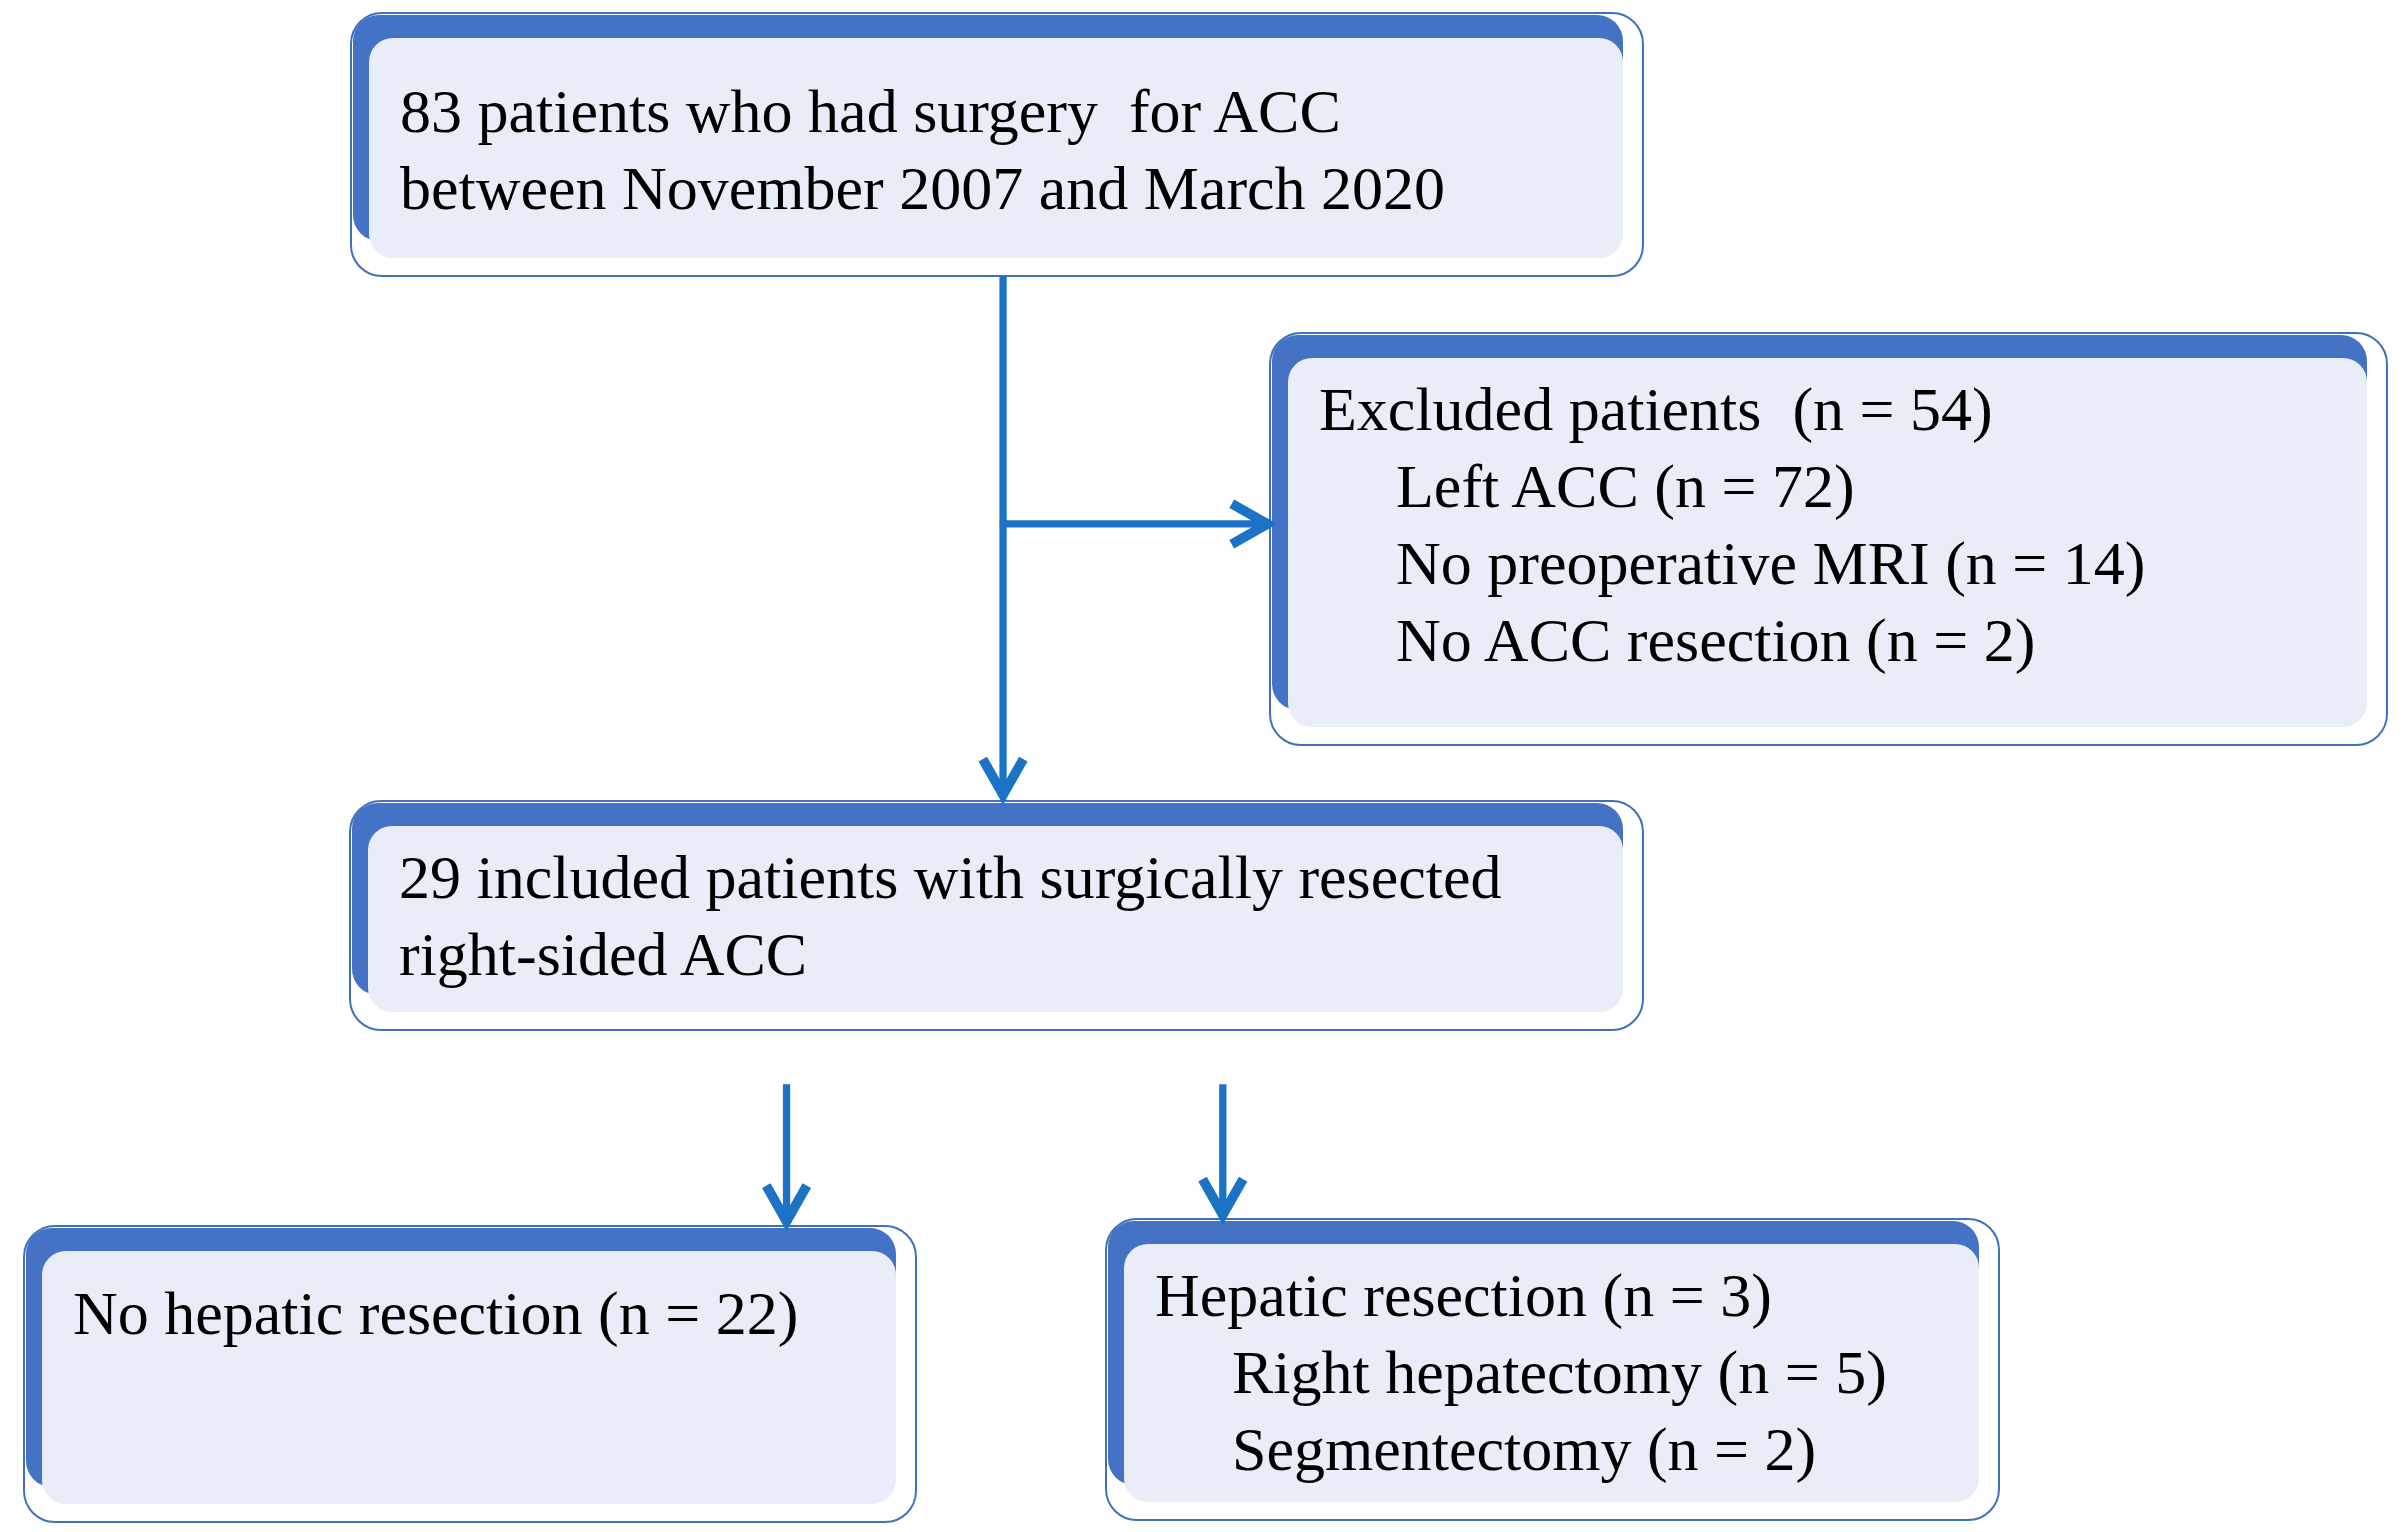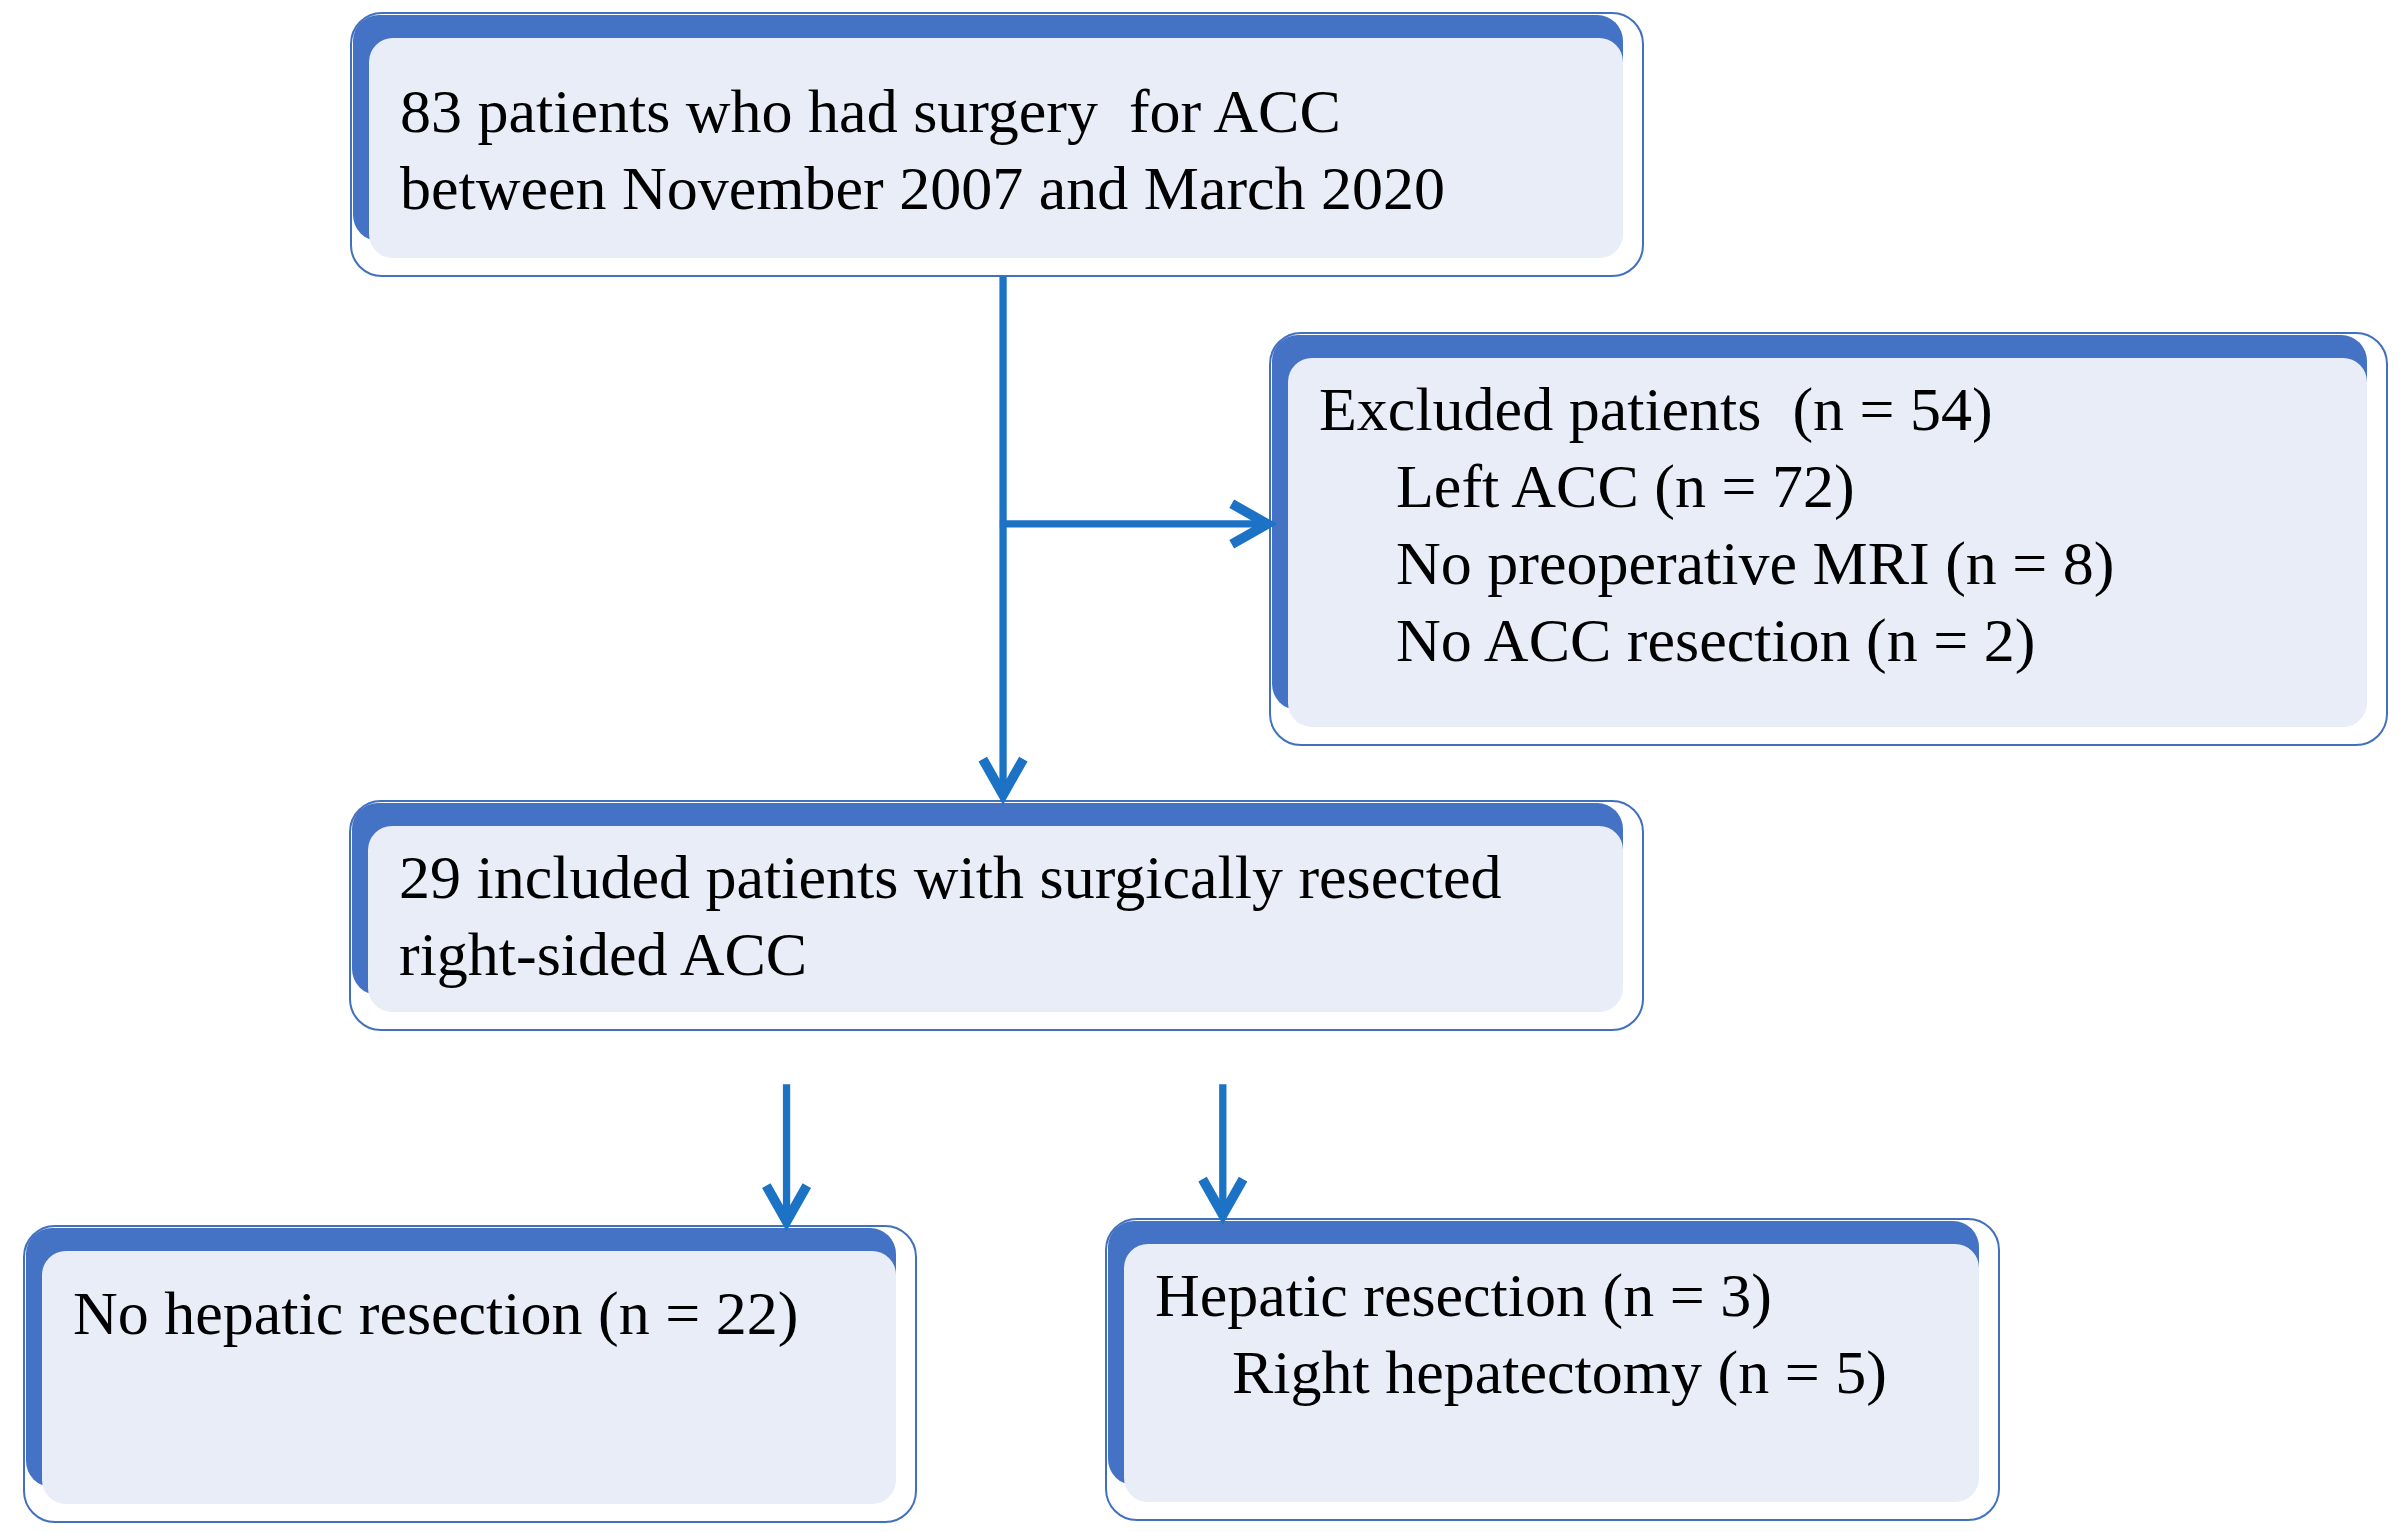--- a/index.html
+++ b/index.html
@@ -94,21 +94,21 @@
     <div class="card">
       <div class="line">83 patients who had surgery  for ACC</div>
       <div class="line">between November 2007 and March 2020</div>
     </div>
   </div>
 
   <div class="box" id="box-excluded">
     <div class="card">
       <div class="line">Excluded patients  (n = 54)</div>
       <div class="line indent">Left ACC (n = 72)</div>
-      <div class="line indent">No preoperative MRI (n = 8)</div>
+      <div class="line indent">No preoperative MRI (n = 14)</div>
       <div class="line indent">No ACC resection (n = 2)</div>
     </div>
   </div>
 
   <div class="box" id="box-included">
     <div class="card">
       <div class="line">29 included patients with surgically resected</div>
       <div class="line">right-sided ACC</div>
     </div>
   </div>
@@ -116,20 +116,21 @@
   <div class="box" id="box-nohepatic">
     <div class="card">
       <div class="line">No hepatic resection (n = 22)</div>
     </div>
   </div>
 
   <div class="box" id="box-hepatic">
     <div class="card">
       <div class="line">Hepatic resection (n = 3)</div>
       <div class="line indent">Right hepatectomy (n = 5)</div>
+      <div class="line indent">Segmentectomy (n = 2)</div>
     </div>
   </div>
 
   <svg class="arrows" viewBox="0 0 2961 1889">
     <g>
       <path class="arrow-shaft" d="M1237 341 L1237 980"></path>
       <path class="arrow-head" d="M1212 936 L1237 980 L1262 936"></path>
     </g>
     <g>
       <path class="arrow-shaft" d="M1233 646 L1563 646"></path>

